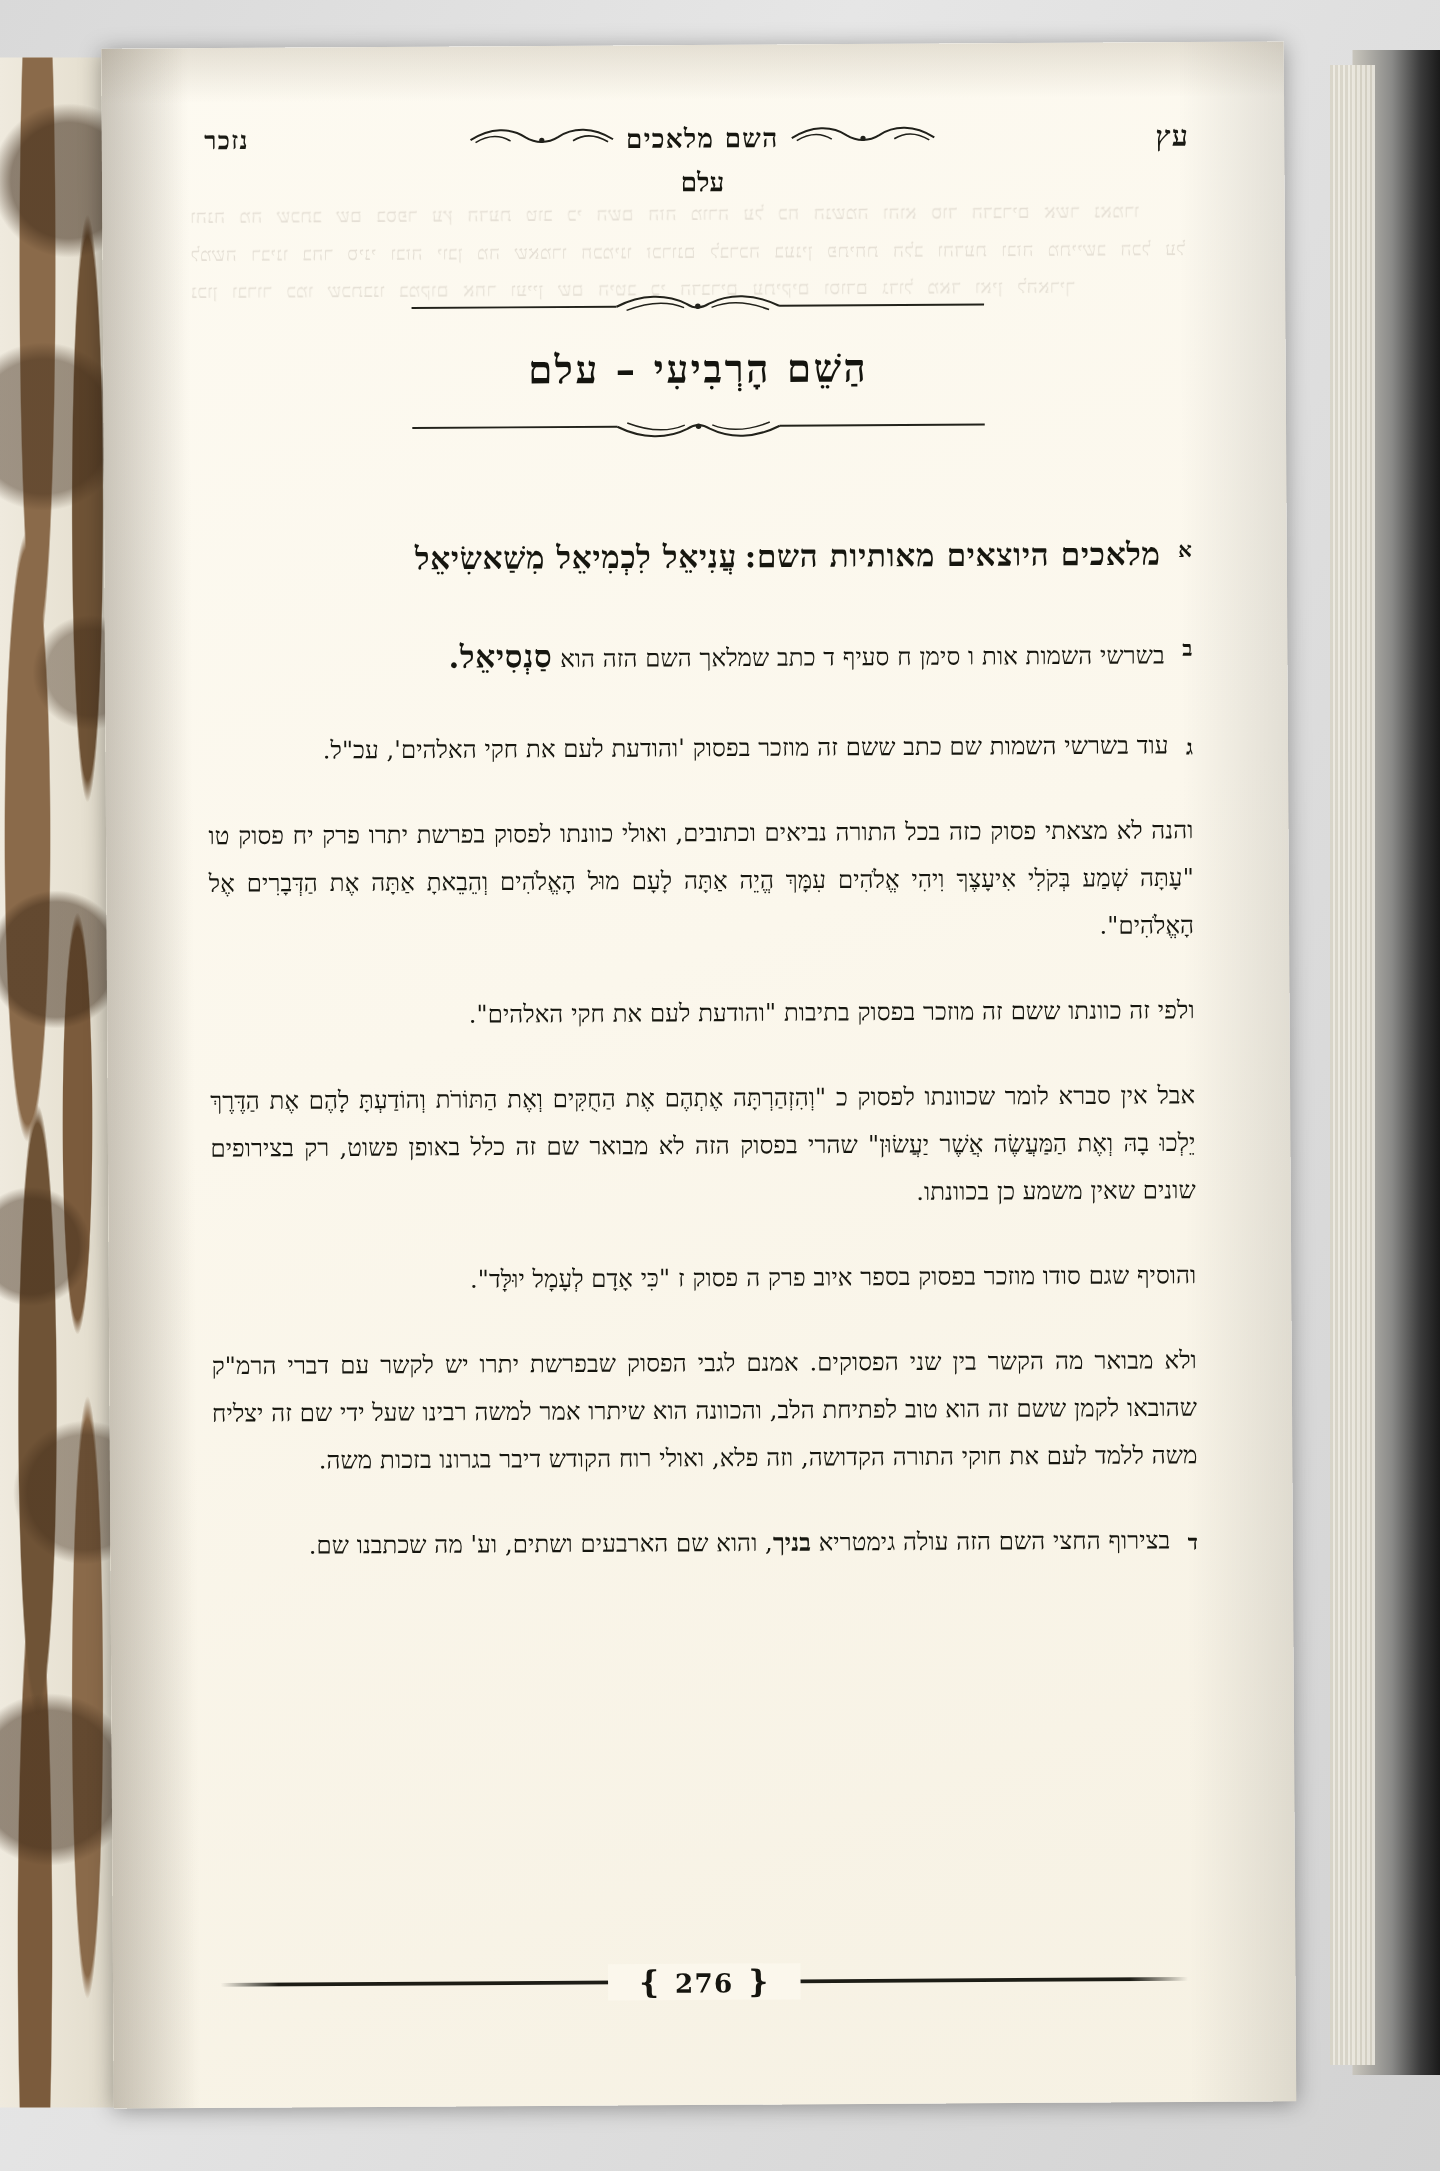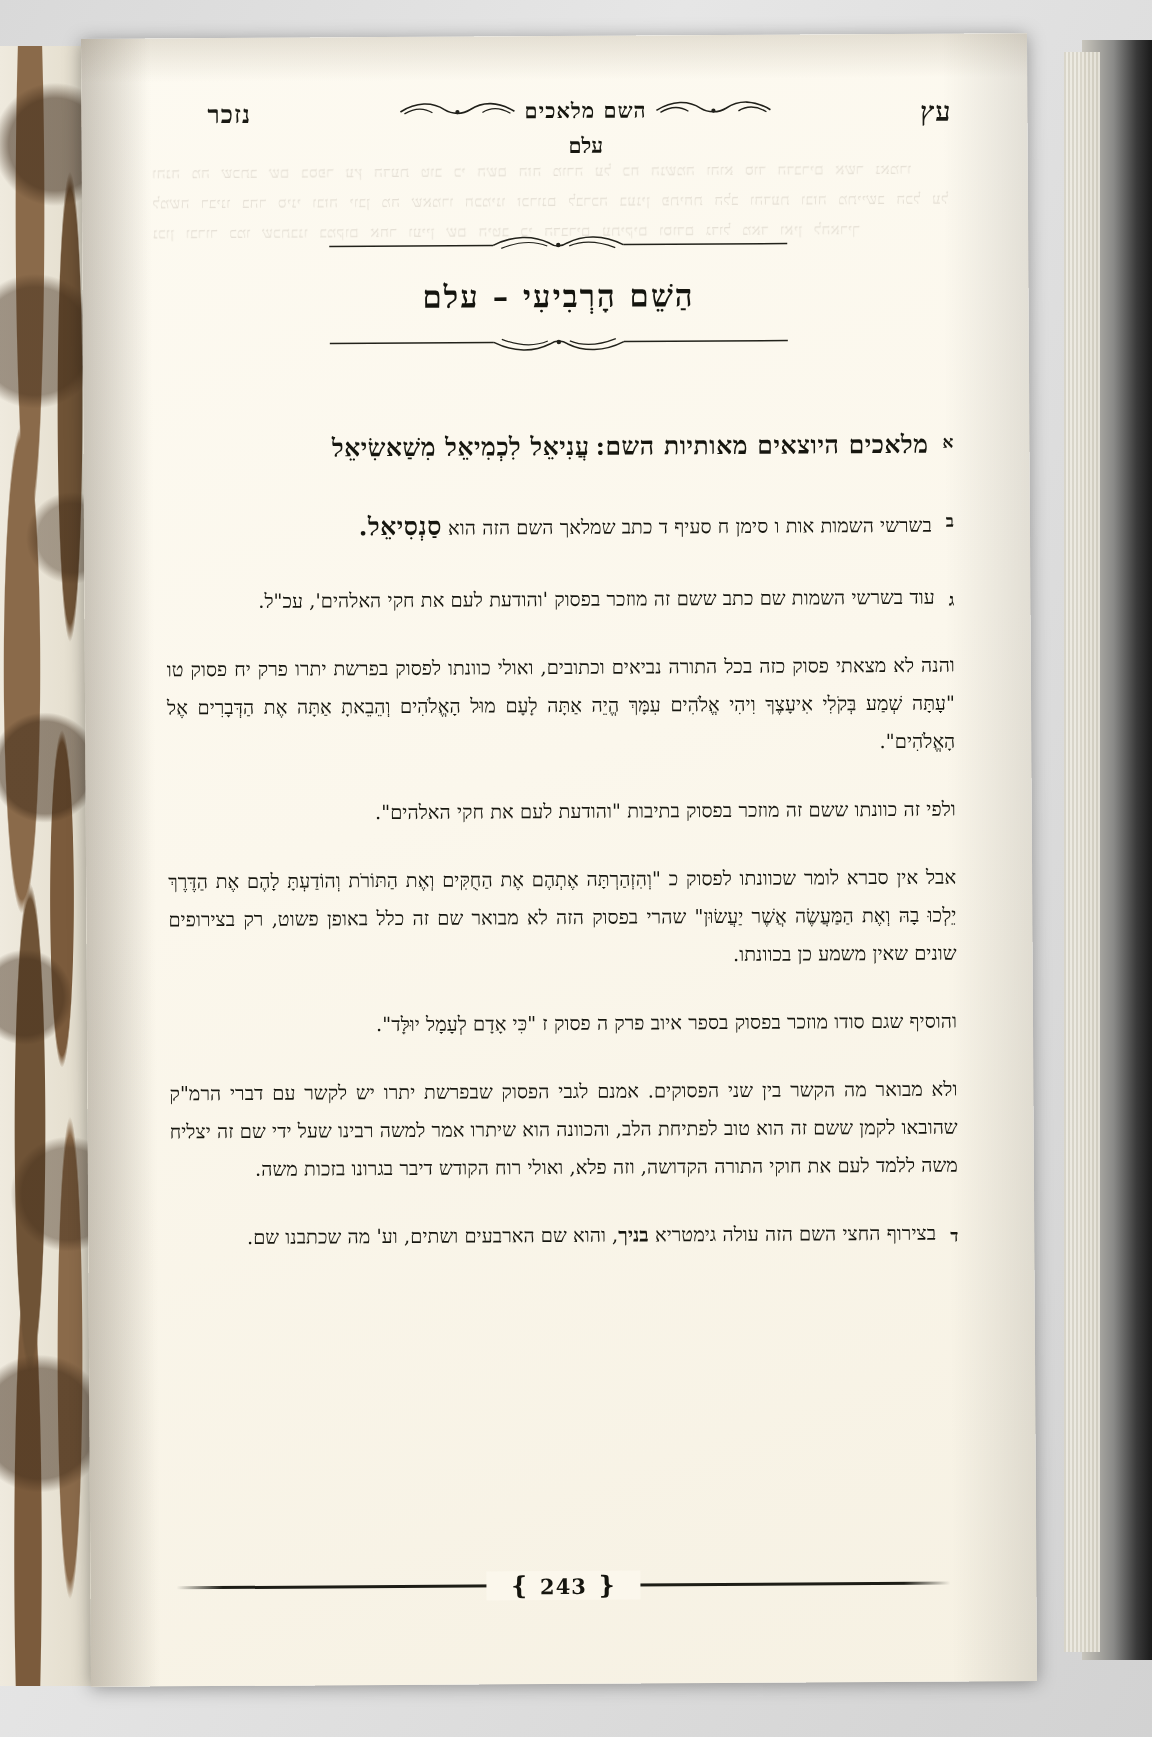--- a/index.html
+++ b/index.html
@@ -119,26 +119,26 @@
   .runhead {
     display: flex;
     align-items: flex-start;
     justify-content: space-between;
     height: 86px;
   }
   .runhead-right,
   .runhead-left {
     font-family: "DejaVu Serif", serif;
     font-weight: bold;
-    font-size: 27px;
+    font-size: 23px;
     letter-spacing: 1px;
     color: #1a1a14;
     white-space: nowrap;
   }
-  .runhead-left { font-size: 25px; margin-left: 44px; }
+  .runhead-left { font-size: 20px; }
   .runhead-center {
     text-align: center;
     flex: 1;
     padding: 0 12px;
   }
   .runhead-center .line1 {
     font-size: 21px;
     font-weight: bold;
     letter-spacing: 1px;
     color: #16160f;
@@ -371,19 +371,19 @@
             <span>בצירוף החצי השם הזה עולה גימטריא</span>
             <span class="bold">בניך</span><span>, והוא שם הארבעים ושתים, וע' מה שכתבנו שם.</span>
           </div>
         </div>
 
       </div>
 
       <div class="folio-wrap">
         <div class="folio-rule"></div>
         <div class="folio">
-          <span class="brace">❴</span><span>243</span><span class="brace">❵</span>
+          <span class="brace">❴</span><span>276</span><span class="brace">❵</span>
         </div>
       </div>
 
     </div>
   </div>
 </div>
 
 </body></html>

